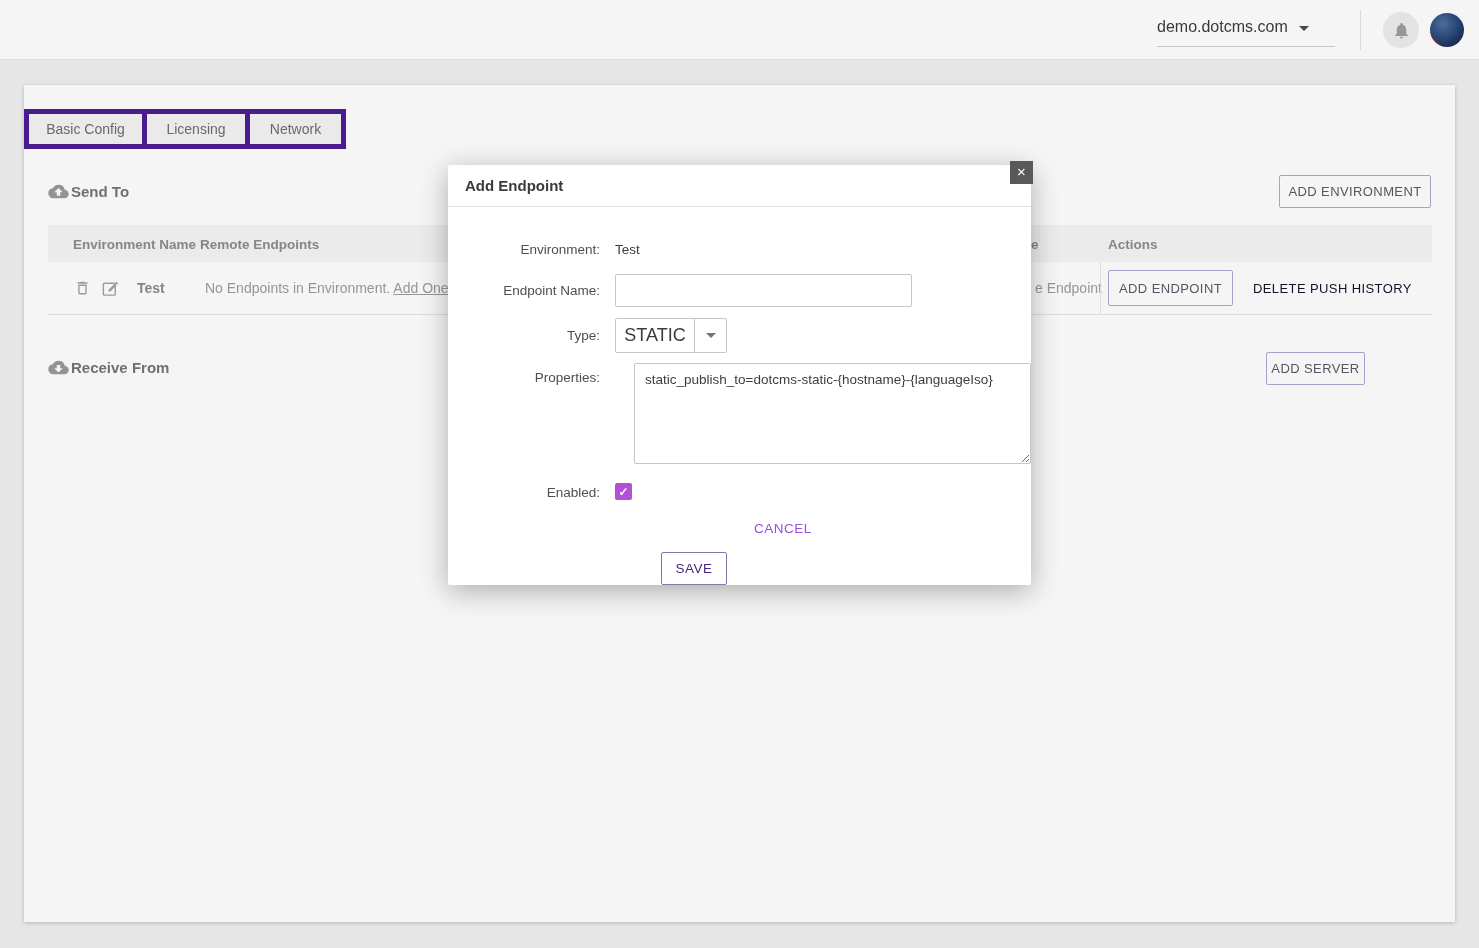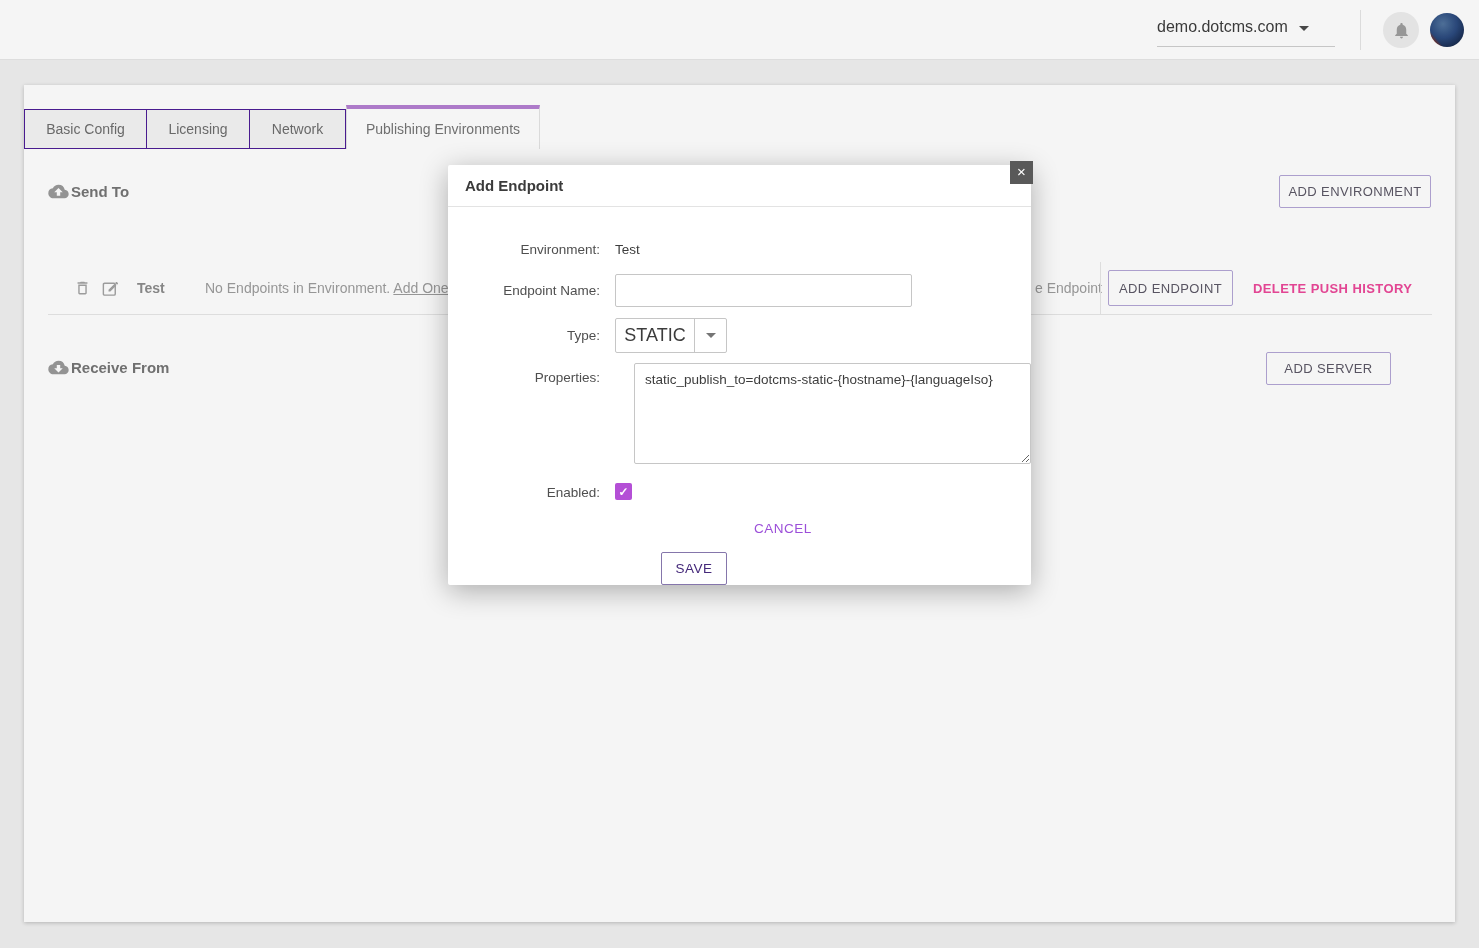--- a/index.html
+++ b/index.html
@@ -24,41 +24,41 @@
     background:
       linear-gradient(50deg, #8a3220 0%, #8a3220 12%, transparent 22%),
       radial-gradient(circle at 38% 32%, #51749e 0%, #2b4a7e 45%, #0d1830 100%);
   }
 
   
   .card { position:absolute; left:24px; top:85px; width:1431px; height:837px; background:#fff; box-shadow:0 1px 4px rgba(0,0,0,.22); z-index:1; }
 
   
   .tabs { position:absolute; left:0; top:20px; height:44px; display:flex; }
-  .tab { height:40px; margin-top:4px; background:#f4f4f4; border:1px solid #4c1d95; display:flex; align-items:center; justify-content:center; font-size:14px; color:#6e6e6e; cursor:pointer; }
+  .tab { height:40px; margin-top:4px; background:#f4f4f4; border:5px solid #4c1d95; display:flex; align-items:center; justify-content:center; font-size:14px; color:#6e6e6e; cursor:pointer; }
   .tab + .tab { border-left:none; }
   .tab.active { height:44px; margin-top:0; background:#fff; border:none; border-left:1px solid #e3e3e3; border-right:1px solid #e3e3e3; border-top:4px solid #b57fd2; color:#757575; }
   .tab-basic { width:123px; } .tab-lic { width:103px; } .tab-net { width:96px; } .tab-pub { width:194px; }
 
   
   .section-head { position:absolute; display:flex; align-items:center; gap:2px; font-size:15px; font-weight:bold; color:#757575; }
   .section-head svg { display:block; }
 
   .outline-btn { position:absolute; background:#fff; border:1px solid #b3a6d6; border-radius:2px; font-size:13px; letter-spacing:.4px; color:#5c5866; display:flex; align-items:center; justify-content:center; cursor:pointer; font-family:"Liberation Sans",sans-serif; }
 
   
   .thead { position:absolute; left:24px; width:1384px; background:#f5f5f5; font-size:13.5px; font-weight:bold; color:#8c8c8c; }
   .thead span { position:absolute; top:50%; transform:translateY(-50%); white-space:nowrap; }
   .trow { position:absolute; left:24px; width:1384px; height:53px; border-bottom:1px solid #e6e6e6; font-size:14px; color:#9d9d9d; }
   .trow > * { position:absolute; top:50%; transform:translateY(-50%); white-space:nowrap; }
   .icon-btn { cursor:pointer; display:flex; align-items:center; }
   .env-name { font-weight:bold; color:#8c8c8c; }
   .add-one-link { text-decoration:underline; cursor:pointer; color:#9d9d9d; }
   .actions-sep { position:absolute; left:1052px; top:0; width:1px; height:53px; background:#e6e6e6; transform:none; }
-  .link-purple { color:#ec4899; font-size:13px; letter-spacing:.4px; cursor:pointer;font-weight:bold; }
+  .link-purple { color:#0f172a; font-size:13px; letter-spacing:.4px; cursor:pointer; }
 
   
   .backdrop { position:absolute; inset:0; background:rgba(0,0,0,.04); z-index:5; }
   .modal { position:absolute; left:448px; top:165px; width:583px; height:420px; background:#fff; border-radius:2px; box-shadow:0 6px 28px rgba(0,0,0,.3); z-index:10; }
   .modal-header { height:42px; border-bottom:1px solid #e3e3e3; display:flex; align-items:center; padding-left:17px; }
   .modal-title { font-size:15px; font-weight:bold; color:#3b3b3b; }
   .modal-close { position:absolute; top:-4px; right:-2px; width:23px; height:23px; background:#595959; color:#fff; font-size:15px; line-height:22px; text-align:center; cursor:pointer; }
   .m-label { position:absolute; left:7px; width:145px; text-align:right; font-size:13.5px; color:#4f4f4f; }
   .m-value { position:absolute; left:167px; font-size:13.5px; color:#3d3d3d; }
   .m-input { position:absolute; left:167px; top:109px; width:297px; height:33px; border:1px solid #c6c6c6; border-radius:2px; background:#fff; font-size:13.5px; padding:0 8px; font-family:"Liberation Sans",sans-serif; }
@@ -90,31 +90,36 @@
     </div>
     <div class="avatar"></div>
   </div>
 
   <div class="card">
 
     <div class="tabs">
       <div class="tab tab-basic">Basic Config</div>
       <div class="tab tab-lic">Licensing</div>
       <div class="tab tab-net">Network</div>
-      <div class="tab tab-pub active">Publishing Environments</div>
     </div>
 
     <div class="section-head" style="left:24px; top:98px;">
       <svg width="21" height="17" viewBox="0 0 24 20">
           <path fill="#9a9a9a" d="M19.35 8.04A7.49 7.49 0 0 0 12 2C9.11 2 6.6 3.64 5.35 6.04A5.994 5.994 0 0 0 0 12c0 3.31 2.69 6 6 6h13c2.76 0 5-2.24 5-5 0-2.64-2.05-4.78-4.65-4.96zM14 11v4h-4v-4H7l5-5 5 5h-3z"></path>
         </svg>
       <span>Send To</span>
     </div>
     <button class="outline-btn" style="left:1255px; top:90px; width:152px; height:33px;">ADD ENVIRONMENT</button>
 
+    <div class="thead" style="top:140px; height:37px;">
+      <span style="left:25px;">Environment Name</span>
+      <span style="left:152px;">Remote Endpoints</span>
+      <span style="left:983px;">e</span>
+      <span style="left:1060px;">Actions</span>
+    </div>
 
     <div class="trow" style="top:177px;">
       <span class="icon-btn" style="left:26px;">
         <svg width="17" height="17" viewBox="0 0 24 24">
             <path fill="#a3a3a3" d="M6 19c0 1.1.9 2 2 2h8c1.1 0 2-.9 2-2V7H6v12zM8 9h8v10H8V9zm7.5-5-1-1h-5l-1 1H5v2h14V4h-3.5z"></path>
           </svg>
       </span>
       <span class="icon-btn" style="left:53px;">
         <svg width="19" height="19" viewBox="0 0 24 24">
             <rect x="3" y="6" width="15" height="15" rx="1.5" fill="none" stroke="#a3a3a3" stroke-width="1.8"></rect>
@@ -131,21 +136,21 @@
       <button class="outline-btn" style="left:1060px; top:8px; width:125px; height:36px; transform:none;">ADD ENDPOINT</button>
       <span class="link-purple" style="left:1205px;">DELETE PUSH HISTORY</span>
     </div>
 
     <div class="section-head" style="left:24px; top:274px;">
       <svg width="21" height="17" viewBox="0 0 24 20">
           <path fill="#9a9a9a" d="M19.35 8.04A7.49 7.49 0 0 0 12 2C9.11 2 6.6 3.64 5.35 6.04A5.994 5.994 0 0 0 0 12c0 3.31 2.69 6 6 6h13c2.76 0 5-2.24 5-5 0-2.64-2.05-4.78-4.65-4.96zM17 11l-5 5-5-5h3V7h4v4h3z"></path>
         </svg>
       <span>Receive From</span>
     </div>
-    <button class="outline-btn" style="left:1242px; top:267px; width:125px; height:33px;">ADD SERVER</button>
+    <button class="outline-btn" style="left:1242px; top:267px; width:99px; height:33px;">ADD SERVER</button>
 
   </div>
 
   <div class="backdrop"></div>
 
   <div class="modal">
     <div class="modal-close">×</div>
     <div class="modal-header">
       <span class="modal-title">Add Endpoint</span>
     </div>

